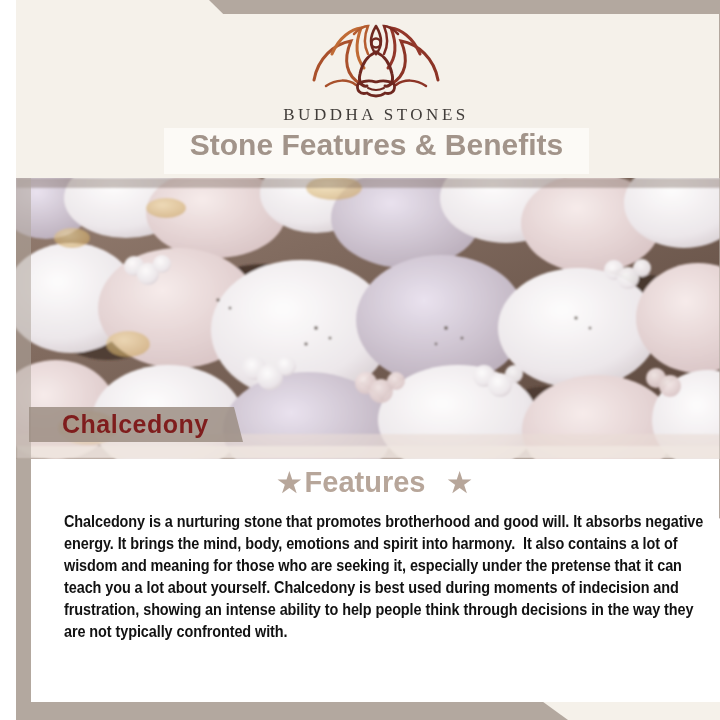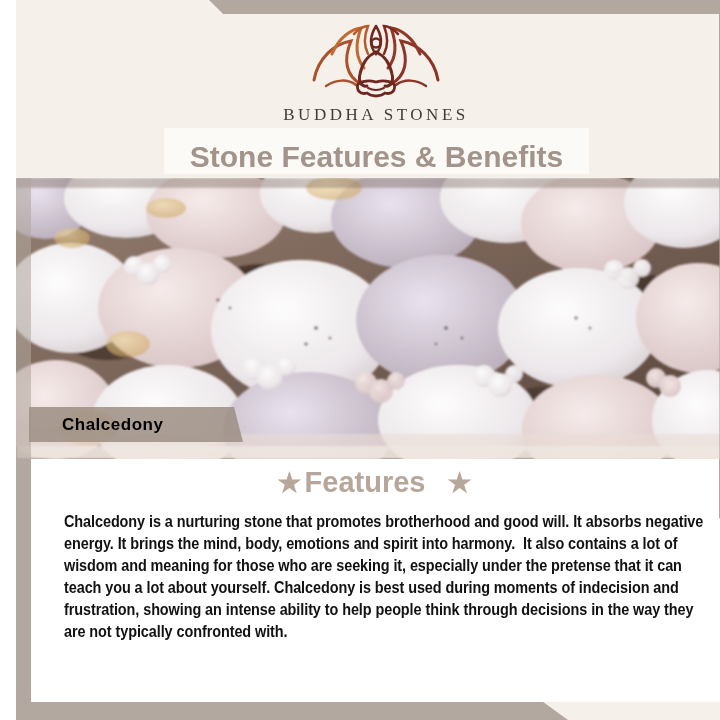--- a/index.html
+++ b/index.html
@@ -22,30 +22,30 @@
   .strip-left-bottom{position:absolute;left:0;top:459px;width:15px;height:244px;background:#b3a89f;z-index:6;}
   .band-bottom{position:absolute;left:0;top:702px;width:552px;height:18px;background:#b3a89f;
     clip-path:polygon(0 0,95.5% 0,100% 100%,0 100%);z-index:7;}
   
   .logo-block{position:absolute;left:0;top:24px;width:720px;text-align:center;z-index:2;}
   .logo-block svg{display:block;margin:0 auto;}
   .brand-name{margin-top:5px;font-family:"Liberation Serif",serif;font-size:17px;
     letter-spacing:3.5px;color:#403c39;}
   
   .banner{position:absolute;left:148px;top:128px;width:425px;height:46px;background:#fcfaf6;
-    display:flex;align-items:flex-end;justify-content:center;z-index:2;}
+    display:flex;align-items:flex-start;justify-content:center;z-index:2;}
   .banner-text{font-size:30px;font-weight:bold;color:#a2948a;}
   
   .photo{position:absolute;left:0;top:178px;width:720px;height:281px;z-index:1;}
   
   .stone-label{position:absolute;left:13px;top:407px;width:214px;height:35px;
     background:rgba(156,142,132,0.85);
     clip-path:polygon(0 0,95.8% 0,100% 100%,0 100%);
     display:flex;align-items:center;box-sizing:border-box;padding-left:33px;z-index:8;}
-  .stone-label-text{color:#000000;font-weight:bold;font-size:17px;letter-spacing:0.5px;}
+  .stone-label-text{color:#7f1d1d;font-weight:bold;font-size:25px;letter-spacing:0.5px;}
   
   .content-panel{position:absolute;left:15px;top:459px;width:705px;height:243px;background:#ffffff;z-index:1;}
   
   .benefits{position:absolute;left:0;top:466px;width:720px;display:flex;justify-content:center;
     gap:22px;z-index:3;}
   .benefit{display:flex;align-items:center;font-weight:bold;font-size:29px;color:#b7a69a;}
   .benefit-star{font-size:27px;margin-right:3px;color:#b7a69a;}
   
   .description{position:absolute;left:48px;top:511px;width:675px;z-index:3;font-weight:bold;}
   .para-line{height:22px;line-height:22px;font-size:17px;color:#121212;white-space:pre;

